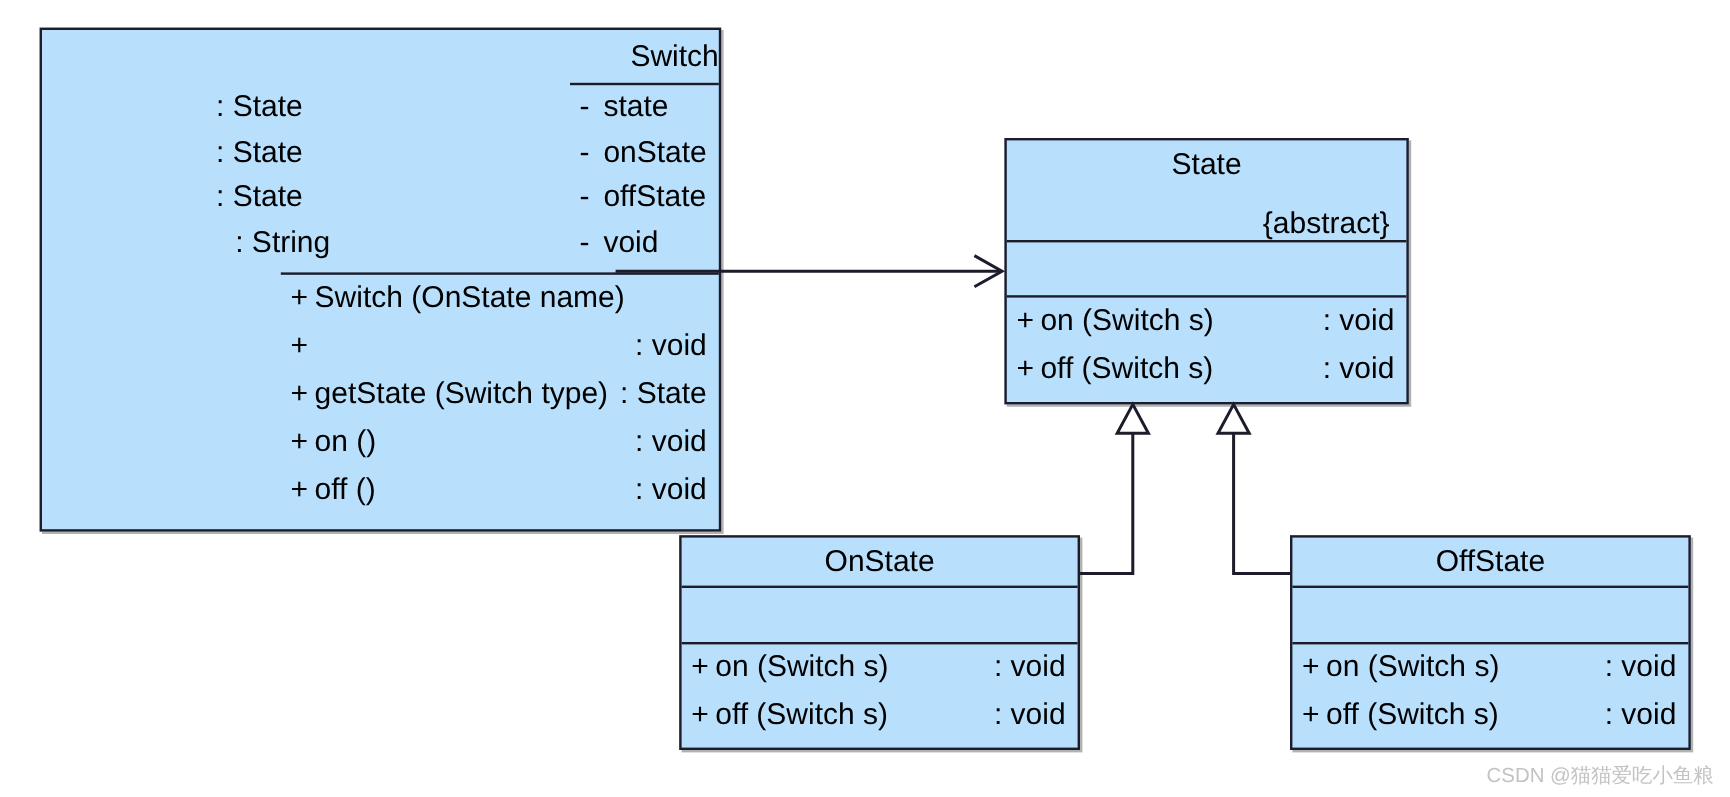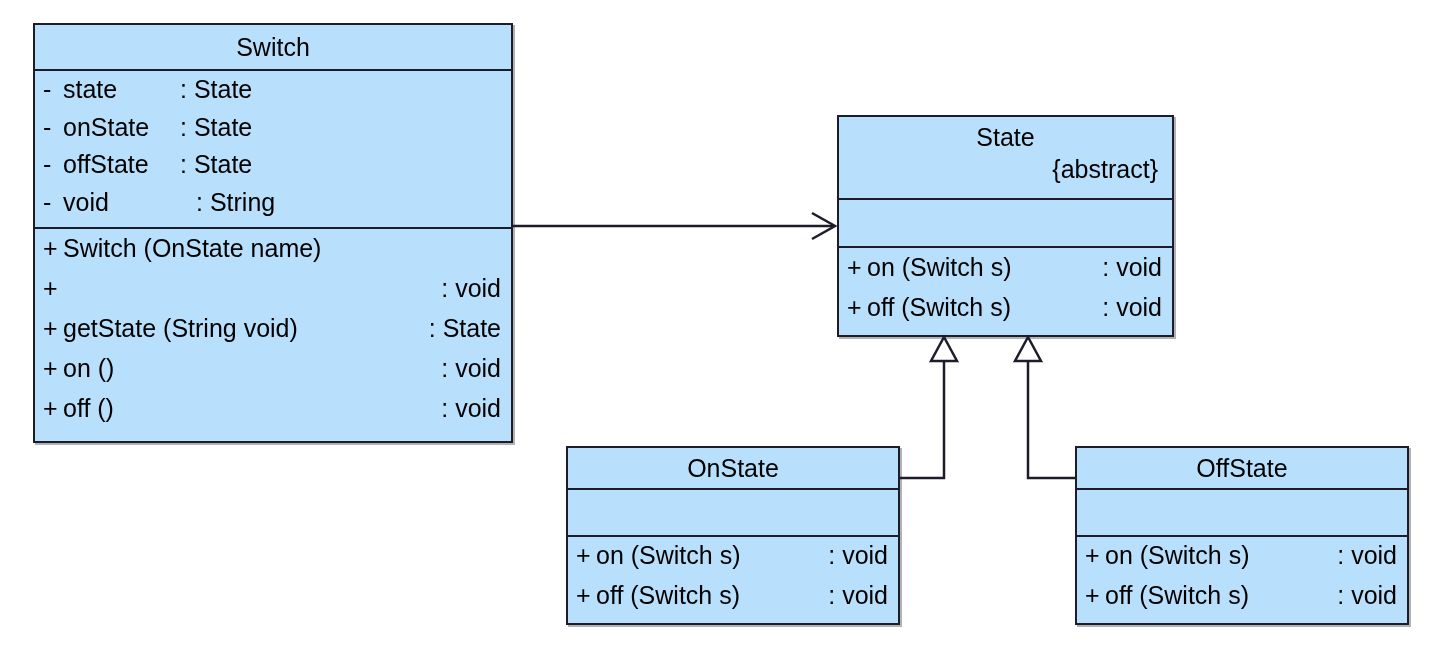--- a/index.html
+++ b/index.html
@@ -89,21 +89,21 @@
     font-size: 17px;
     color: #c3c3c3;
     white-space: nowrap;
   }
 </style>
 </head>
 <body>
 
 <div id="canvas">
 
-  <div class="uml-class" style="left:33px; top:23px; width:480px; height:420px;">
+  <div class="uml-class" style="left:33px; top:23px; width:568px; height:420px;align-items:flex-end;">
     <div class="compartment" style="height:44px;">
       <div class="class-name">Switch</div>
     </div>
     <div class="compartment rows-pad" style="height:158px; justify-content:flex-start; padding-top:6px;">
       <div class="member-row" style="height:39px;">
         <span class="m-vis">-</span>
         <span class="m-sig">state</span>
         <span class="m-ret" style="margin-left:0; padding-left:0; position:absolute; left:145px;">: State</span>
       </div>
       <div class="member-row" style="height:39px;">
@@ -127,40 +127,40 @@
         <span class="m-vis">+</span>
         <span class="m-sig">Switch (OnState name)</span>
         <span class="m-ret"></span>
       </div>
       <div class="member-row" style="height:40px;">
         <span class="m-vis">+</span>
         <span class="m-ret">: void</span>
       </div>
       <div class="member-row" style="height:40px;">
         <span class="m-vis">+</span>
-        <span class="m-sig">getState (String void)</span>
+        <span class="m-sig">getState (Switch type)</span>
         <span class="m-ret">: State</span>
       </div>
       <div class="member-row" style="height:40px;">
         <span class="m-vis">+</span>
         <span class="m-sig">on ()</span>
         <span class="m-ret">: void</span>
       </div>
       <div class="member-row" style="height:40px;">
         <span class="m-vis">+</span>
         <span class="m-sig">off ()</span>
         <span class="m-ret">: void</span>
       </div>
     </div>
   </div>
 
   <div class="uml-class" style="left:837px; top:115px; width:337px; height:222px;">
     <div class="compartment" style="height:85px; justify-content:flex-start; padding-top:7px;">
       <div class="class-name">State</div>
-      <div class="class-stereo" style="margin-top:6px;">{abstract}</div>
+      <div class="class-stereo" style="margin-top:23px;">{abstract}</div>
     </div>
     <div class="compartment" style="height:50px;"></div>
     <div class="compartment rows-pad" style="flex:1 1 auto; justify-content:flex-start; padding-top:7px;">
       <div class="member-row" style="height:40px;">
         <span class="m-vis">+</span>
         <span class="m-sig">on (Switch s)</span>
         <span class="m-ret">: void</span>
       </div>
       <div class="member-row" style="height:40px;">
         <span class="m-vis">+</span>
@@ -219,14 +219,15 @@
       <polyline points="900,478 944,478 944,360" fill="none" stroke="#1c1c2b" stroke-width="2.5"></polyline>
       <polygon points="944,337 931,361 957,361" fill="#ffffff" stroke="#1c1c2b" stroke-width="2.5"></polygon>
     </g>
 
     <g>
       <polyline points="1075,478 1028,478 1028,360" fill="none" stroke="#1c1c2b" stroke-width="2.5"></polyline>
       <polygon points="1028,337 1015,361 1041,361" fill="#ffffff" stroke="#1c1c2b" stroke-width="2.5"></polygon>
     </g>
   </svg>
 
+  <div class="watermark">CSDN @猫猫爱吃小鱼粮</div>
 
 </div>
 
 </body></html>

